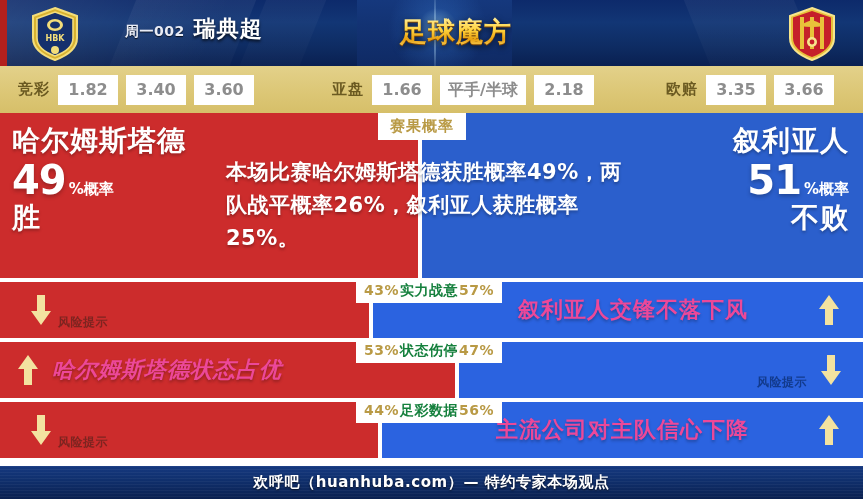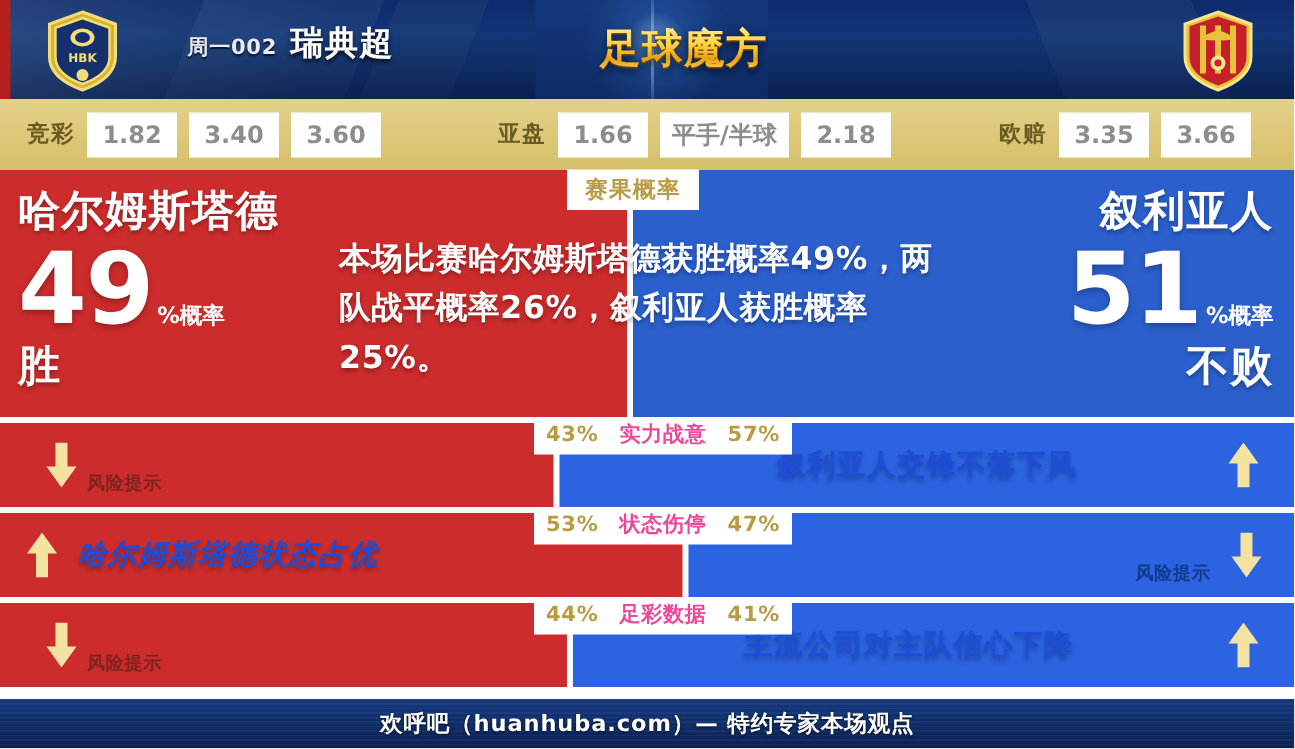--- a/index.html
+++ b/index.html
@@ -80,44 +80,44 @@
     background:#ffffff;color:#b99a45;font-size:15px;font-weight:bold;
     text-align:center;line-height:27px;letter-spacing:1px;}
 
   .side-block{position:absolute;color:#fff;}
   .side-l{left:12px;top:124px;text-align:left;}
   .side-r{right:14px;top:124px;text-align:right;}
   .side-team{font-size:28px;font-weight:bold;letter-spacing:1px;line-height:34px;
     text-shadow:0 2px 3px rgba(0,0,0,.28);}
   .side-num-line{display:flex;align-items:baseline;line-height:1;margin-top:2px;}
   .side-r .side-num-line{justify-content:flex-end;}
-  .side-num{font-size:66px;font-weight:bold;letter-spacing:-1px;
+  .side-num{font-size:40px;font-weight:bold;letter-spacing:-1px;
     text-shadow:0 2px 4px rgba(0,0,0,.28);}
   .side-pct{font-size:15px;font-weight:bold;margin-left:3px;letter-spacing:0;}
   .side-res{font-size:28px;font-weight:bold;letter-spacing:1px;line-height:32px;margin-top:2px;
     text-shadow:0 2px 3px rgba(0,0,0,.28);}
 
   .summary{position:absolute;left:226px;top:156px;width:400px;color:#ffffff;
     font-size:21px;font-weight:bold;line-height:33px;letter-spacing:.5px;
     text-shadow:0 2px 3px rgba(0,0,0,.30);}
 
   
   .row{position:absolute;left:0;width:863px;height:56px;overflow:hidden;}
   .row-1{top:282px;}
   .row-2{top:342px;}
   .row-3{top:402px;}
   .bar-red{position:absolute;left:0;top:0;height:56px;background:#cc2c2c;}
   .bar-blue{position:absolute;top:0;right:0;height:56px;background:#2b63e0;}
 
   .chip{position:absolute;height:25px;background:#ffffff;
     color:#b99a45;font-size:14px;font-weight:bold;line-height:25px;
     white-space:nowrap;padding:0 8px;letter-spacing:.5px;z-index:5;}
-  .chip .mid{color:#ec4899;margin:0 14px;}
-
-  .row-txt{position:absolute;top:14px;color:#1d4ed8;font-size:19px;font-weight:bold;
+  .chip .mid{color:#15803d;margin:0 1px;}
+
+  .row-txt{position:absolute;top:14px;color:#ec4899;font-size:22px;font-weight:bold;
     letter-spacing:1px;line-height:28px;text-shadow:0 2px 3px rgba(0,0,0,.28);}
   .risk{position:absolute;color:#7d2420;font-size:12px;font-weight:bold;letter-spacing:.5px;}
   .risk-blue{color:#123a8c;}
 
   .arrow{position:absolute;width:22px;height:30px;}
   .arrow svg{display:block;width:22px;height:30px;}
 
   
   .footer{position:absolute;left:0;top:466px;width:863px;height:33px;
     background:
@@ -272,20 +272,20 @@
     </div>
     <div class="risk" style="left:58px;top:32px;">风险提示</div>
     <div class="row-txt" style="left:496px;">主流公司对主队信心下降</div>
     <div class="arrow" style="left:818px;top:13px;">
       <svg viewBox="0 0 22 30">
           <path d="M11 0 L21 14 h-6 v16 H7 V14 H1 z" fill="#f3e2a0"></path>
         </svg>
     </div>
   </div>
   <div class="chip" style="left:356px;top:398px;">
-    <span>44%</span><span class="mid">足彩数据</span><span>41%</span>
+    <span>44%</span><span class="mid">足彩数据</span><span>56%</span>
   </div>
 
   <div class="footer">
     <span class="footer-text">欢呼吧（huanhuba.com）— 特约专家本场观点</span>
   </div>
 
 </div>
 
 </body></html>

